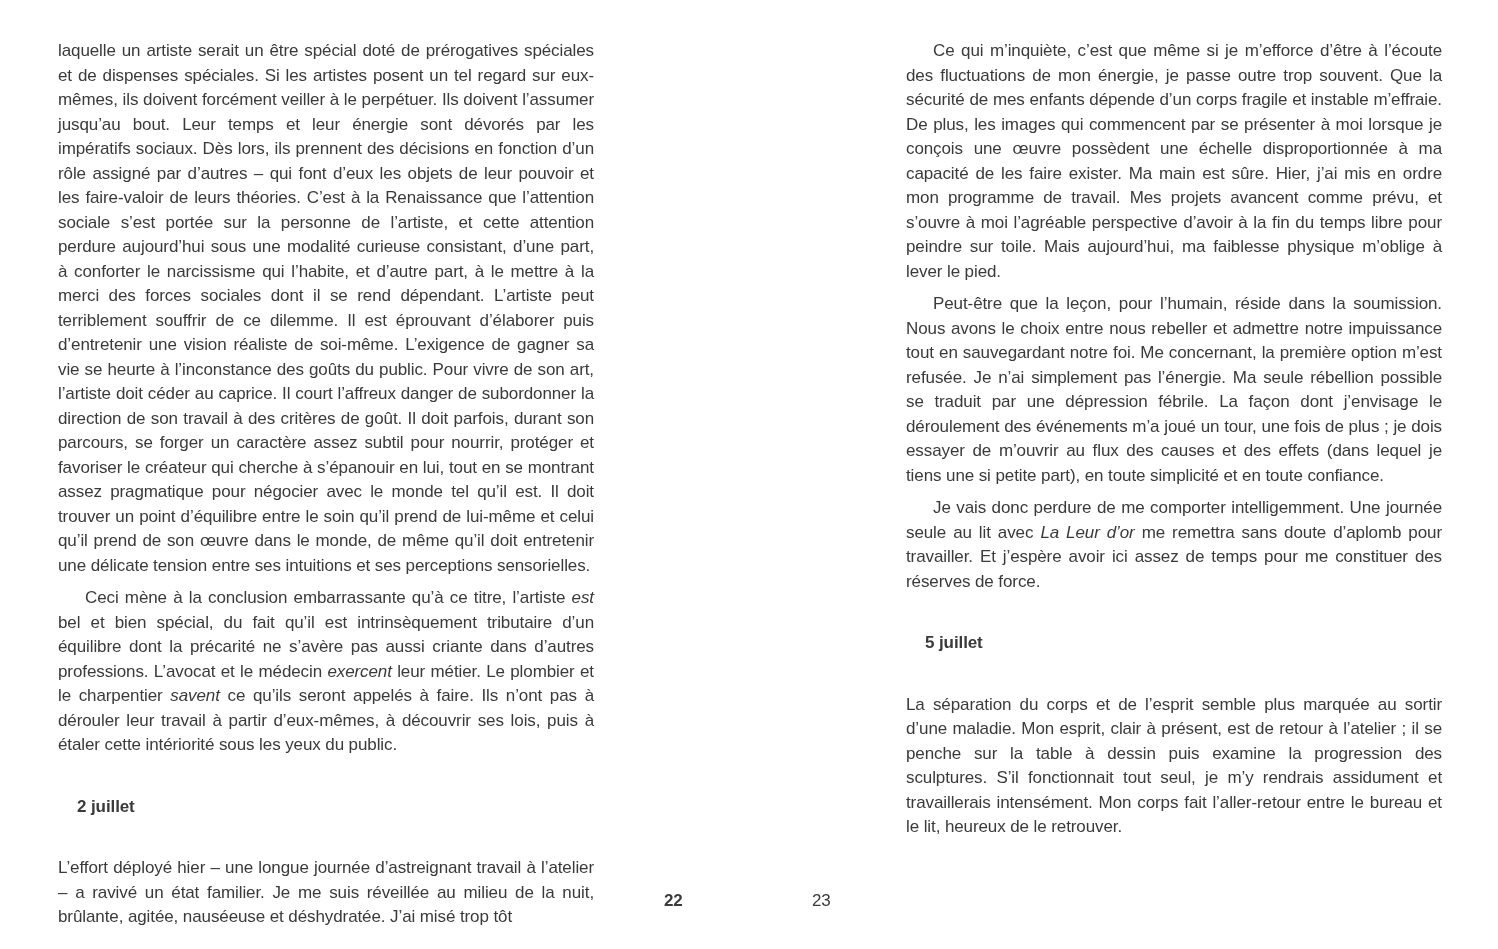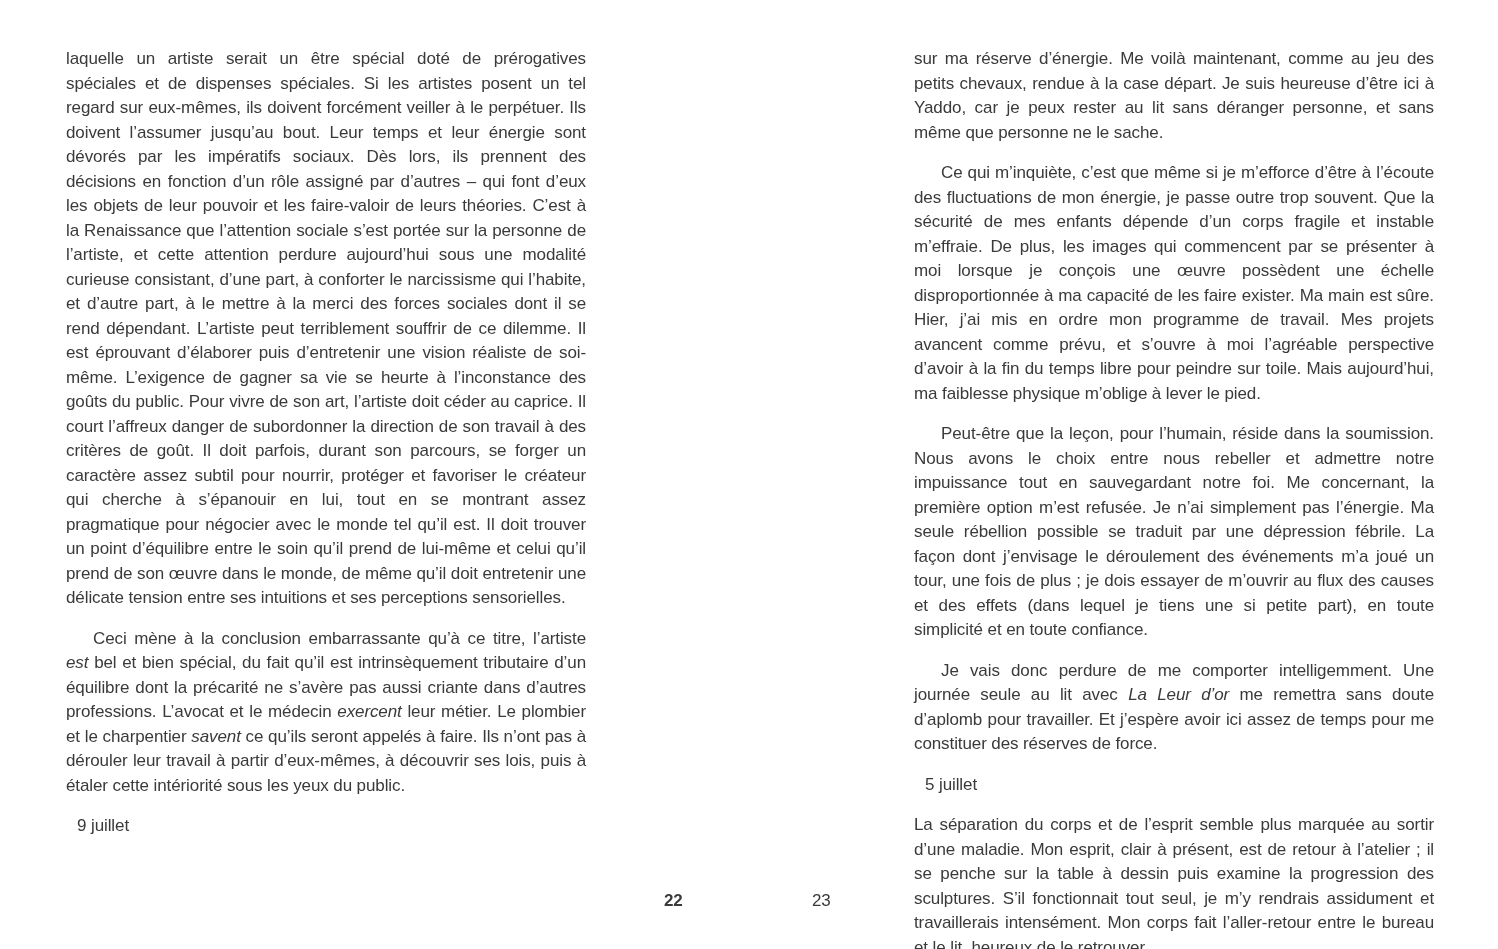--- a/index.html
+++ b/index.html
@@ -20,51 +20,51 @@
       width: 552px;
       font-size: 17px;
       line-height: 24.5px;
       letter-spacing: -0.1px;
       text-align: justify;
       hyphens: auto;
       -webkit-hyphens: auto;
     }
     .col-left  { left: 50px; }
     .col-right { left: 898px; }
-    p { margin: 16px; }
+    p { margin: 8px; }
     p.indent { text-indent: 27px; }
-    p.date { margin: 10px 0; }
+    p.date { margin: 37px 0; font-weight: bold; }
     em { }
     .page-number {
       position: absolute;
       top: 891px;
       font-size: 17px;
       letter-spacing: -0.1px;
       color: #3a3a3a;
     }
     .pn-left  { left: 664px; font-weight: bold; }
     .pn-right { left: 812px; text-align: right; }
   </style>
 </head>
 <body>
 
 <div class="spread">
 
   <section class="page">
     <div class="text-column col-left" lang="fr">
         <p class="paragraph"><span>laquelle un artiste serait un être spécial doté de prérogatives spéciales et de dispenses spéciales. Si les artistes posent un tel regard sur eux-mêmes, ils doivent forcément veiller à le perpétuer. Ils doivent l’assumer jusqu’au bout. Leur temps et leur énergie sont dévorés par les impératifs sociaux. Dès lors, ils prennent des décisions en fonction d’un rôle assigné par d’autres – qui font d’eux les objets de leur pouvoir et les faire-valoir de leurs théories. C’est à la Renaissance que l’attention sociale s’est portée sur la personne de l’artiste, et cette attention perdure aujourd’hui sous une modalité curieuse consistant, d’une part, à conforter le narcissisme qui l’habite, et d’autre part, à le mettre à la merci des forces sociales dont il se rend dépendant. L’artiste peut terriblement souffrir de ce dilemme. Il est éprouvant d’élaborer puis d’entretenir une vision réaliste de soi-même. L’exigence de gagner sa vie se heurte à l’inconstance des goûts du public. Pour vivre de son art, l’artiste doit céder au caprice. Il court l’affreux danger de subordonner la direction de son travail à des critères de goût. Il doit parfois, durant son parcours, se forger un caractère assez subtil pour nourrir, protéger et favoriser le créateur qui cherche à s’épanouir en lui, tout en se montrant assez pragmatique pour négocier avec le monde tel qu’il est. Il doit trouver un point d’équilibre entre le soin qu’il prend de lui-même et celui qu’il prend de son œuvre dans le monde, de même qu’il doit entretenir une délicate tension entre ses intuitions et ses perceptions sensorielles.</span></p>
         <p class="paragraph indent"><span>Ceci mène à la conclusion embarrassante qu’à ce titre, l’artiste </span><em>est</em><span> bel et bien spécial, du fait qu’il est intrinsèquement tributaire d’un équilibre dont la précarité ne s’avère pas aussi criante dans d’autres professions. L’avocat et le médecin </span><em>exercent</em><span> leur métier. Le plombier et le charpentier </span><em>savent</em><span> ce qu’ils seront appelés à faire. Ils n’ont pas à dérouler leur travail à partir d’eux-mêmes, à découvrir ses lois, puis à étaler cette intériorité sous les yeux du public.</span></p>
-        <p class="date indent"><span>9 juillet</span></p>
+        <p class="date indent"><span>2 juillet</span></p>
+        <p class="paragraph"><span>L’effort déployé hier – une longue journée d’astreignant travail à l’atelier – a ravivé un état familier. Je me suis réveillée au milieu de la nuit, brûlante, agitée, nauséeuse et déshydratée. J’ai misé trop tôt</span></p>
       </div>
     <div class="page-number pn-left">22</div>
   </section>
 
   <section class="page">
     <div class="text-column col-right" lang="fr">
-        <p class="paragraph"><span>sur ma réserve d’énergie. Me voilà maintenant, comme au jeu des petits chevaux, rendue à la case départ. Je suis heureuse d’être ici à Yaddo, car je peux rester au lit sans déranger personne, et sans même que personne ne le sache.</span></p>
         <p class="paragraph indent"><span>Ce qui m’inquiète, c’est que même si je m’efforce d’être à l’écoute des fluctuations de mon énergie, je passe outre trop souvent. Que la sécurité de mes enfants dépende d’un corps fragile et instable m’effraie. De plus, les images qui commencent par se présenter à moi lorsque je conçois une œuvre possèdent une échelle disproportionnée à ma capacité de les faire exister. Ma main est sûre. Hier, j’ai mis en ordre mon programme de travail. Mes projets avancent comme prévu, et s’ouvre à moi l’agréable perspective d’avoir à la fin du temps libre pour peindre sur toile. Mais aujourd’hui, ma faiblesse physique m’oblige à lever le pied.</span></p>
         <p class="paragraph indent"><span>Peut-être que la leçon, pour l’humain, réside dans la soumission. Nous avons le choix entre nous rebeller et admettre notre impuissance tout en sauvegardant notre foi. Me concernant, la première option m’est refusée. Je n’ai simplement pas l’énergie. Ma seule rébellion possible se traduit par une dépression fébrile. La façon dont j’envisage le déroulement des événements m’a joué un tour, une fois de plus ; je dois essayer de m’ouvrir au flux des causes et des effets (dans lequel je tiens une si petite part), en toute simplicité et en toute confiance.</span></p>
         <p class="paragraph indent"><span>Je vais donc perdure de me comporter intelligemment. Une journée seule au lit avec </span><em>La Leur d’or</em><span> me remettra sans doute d’aplomb pour travailler. Et j’espère avoir ici assez de temps pour me constituer des réserves de force.</span></p>
         <p class="date indent"><span>5 juillet</span></p>
         <p class="paragraph"><span>La séparation du corps et de l’esprit semble plus marquée au sortir d’une maladie. Mon esprit, clair à présent, est de retour à l’atelier ; il se penche sur la table à dessin puis examine la progression des sculptures. S’il fonctionnait tout seul, je m’y rendrais assidument et travaillerais intensément. Mon corps fait l’aller-retour entre le bureau et le lit, heureux de le retrouver.</span></p>
       </div>
     <div class="page-number pn-right">23</div>
   </section>
 
 </div>

